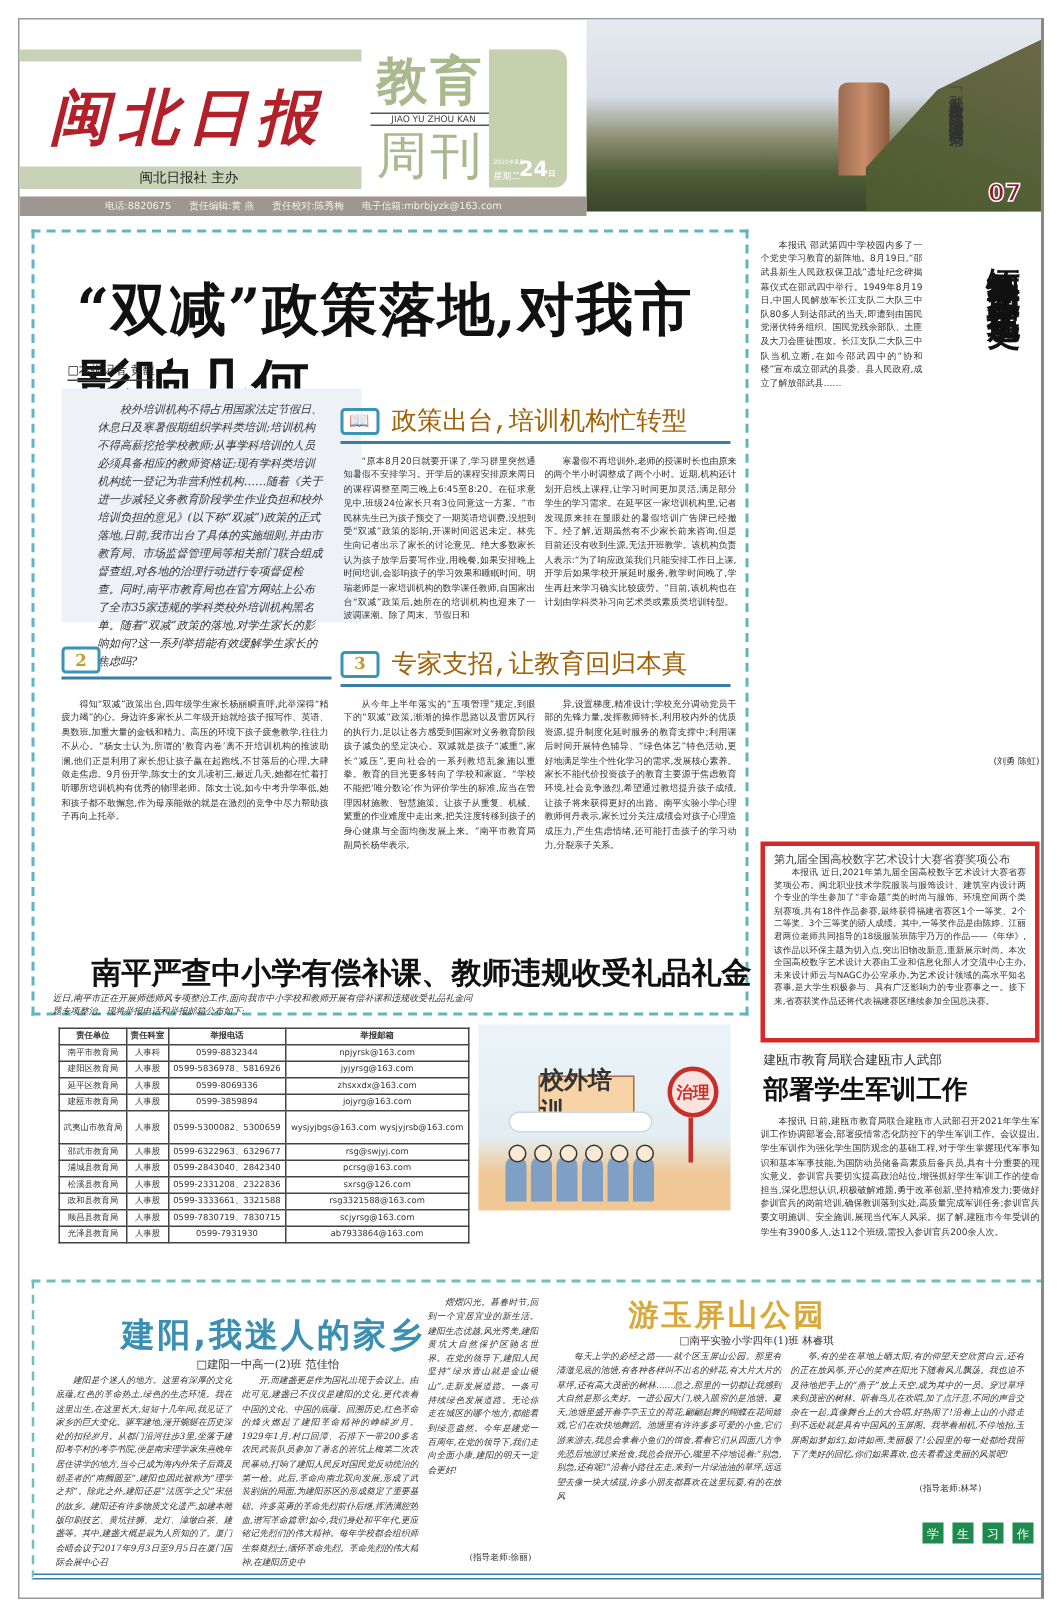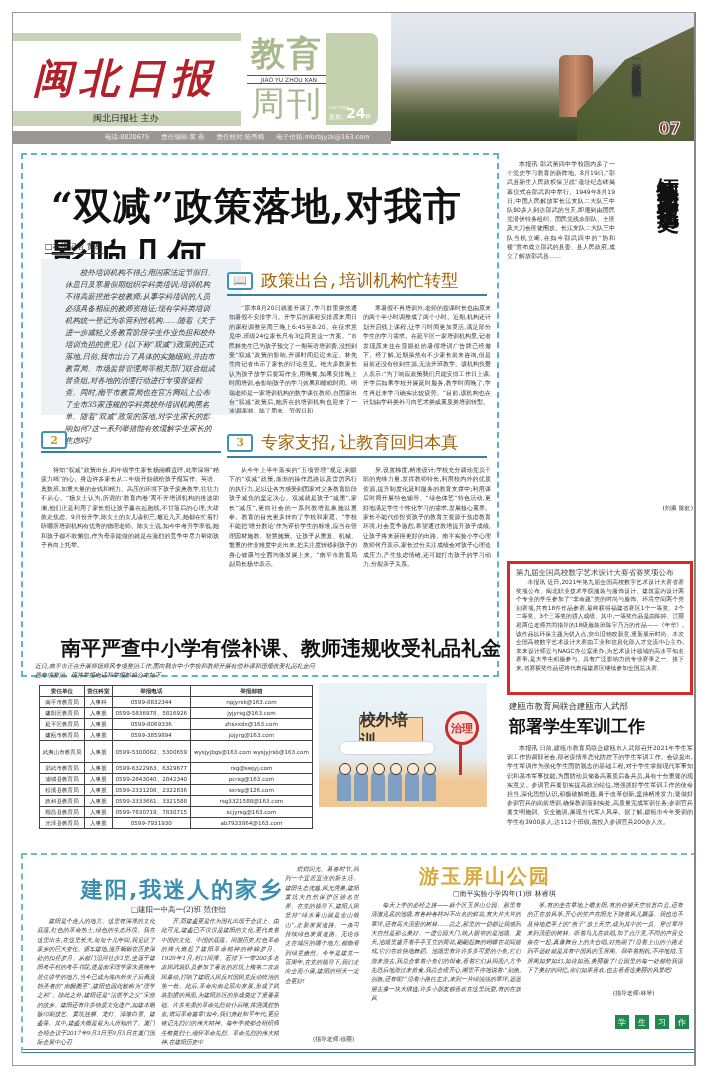--- a/index.html
+++ b/index.html
@@ -17,21 +17,21 @@
   .edu2{top:68px}
   .pinyin{position:absolute;left:234px;top:62px;width:84px;font-size:6px;color:#444;text-align:center;border-top:1px solid #555;border-bottom:1px solid #555;font-family:"DejaVu Sans",sans-serif}
   .datebox{position:absolute;left:313px;top:20px;width:52px;height:92px;background:#c4d0ae;border-radius:0 8px 8px 0}
   .date-small{position:absolute;left:3px;top:72px;font-size:4px;color:#fff;font-family:"DejaVu Sans",sans-serif}
   .date-week{position:absolute;left:3px;top:80px;font-size:6px;color:#fff;font-family:"DejaVu Sans",sans-serif}
   .date-day{position:absolute;left:20px;top:72px;font-size:14px;font-weight:bold;color:#fff;font-family:"DejaVu Sans",sans-serif}
   .photo{position:absolute;left:378px;top:0;width:306px;height:128px;background:linear-gradient(180deg,#e6eaf0 0%,#d7dde6 40%,#8d8d72 62%,#4f5d3a 80%,#3a4629 100%)}
   .rock{position:absolute;left:168px;top:42px;width:34px;height:62px;background:linear-gradient(90deg,#9c6a4e,#c88d6c,#8a5a3e);border-radius:6px 6px 0 0}
   .hill-r{position:absolute;right:0;top:12px;width:120px;height:116px;background:linear-gradient(200deg,#6a6a46,#4a5a2e);clip-path:polygon(100% 0,100% 100%,0 100%,0 75%,40% 30%)}
   .page-num{position:absolute;right:16px;top:106px;font-size:16px;font-weight:bold;color:#8e1b30;font-family:"DejaVu Sans",sans-serif;-webkit-text-stroke:1px #fff}
-  .infobar{position:absolute;left:0;top:118px;width:378px;height:13px;background:#9e9690;color:#f3f0ea;font-size:6.5px;line-height:13px;padding-left:92px;font-family:"DejaVu Sans",sans-serif;white-space:nowrap}
+  .infobar{position:absolute;left:0;top:118px;width:378px;height:13px;background:#9e9690;color:#f3f0ea;font-size:6.5px;line-height:13px;padding-left:57px;font-family:"DejaVu Sans",sans-serif;white-space:nowrap}
   .infobar span{margin-right:10px}
   
   .main-frame{position:absolute;left:8px;top:140px;width:478px;height:524px;border:2px dashed #5fb5c1}
   .headline{position:absolute;left:28px;top:26px;font-size:38px;font-weight:bold;color:#111;letter-spacing:1px;font-family:"DejaVu Serif",serif}
   .byline{position:absolute;left:22px;top:86px;font-size:8px;color:#222;border-bottom:1px solid #444;padding-bottom:1px;font-family:"DejaVu Sans",sans-serif}
   .lead{position:absolute;left:18px;top:104px;width:200px;height:156px;background:#eef2f7;padding:8px 24px;font-size:7.5px;line-height:12px;color:#333;font-style:italic;text-indent:2em}
   .sec{position:absolute;display:flex;align-items:center;border-bottom:2px solid #3a7fa3;padding-bottom:2px}
   .sec-icon{width:26px;height:18px;border:2px solid #3a94b3;border-radius:3px;margin-right:8px;display:flex;align-items:center;justify-content:center;font-size:11px;font-weight:bold;color:#c69a2a;background:#fff}
   .sec-title{font-size:17px;color:#a16207;font-family:Liberation Mono, monospace}
   .col{position:absolute;font-size:6px;line-height:9.4px;color:#333;text-align:justify;font-family:"DejaVu Sans",sans-serif;overflow:hidden;text-indent:2em}

